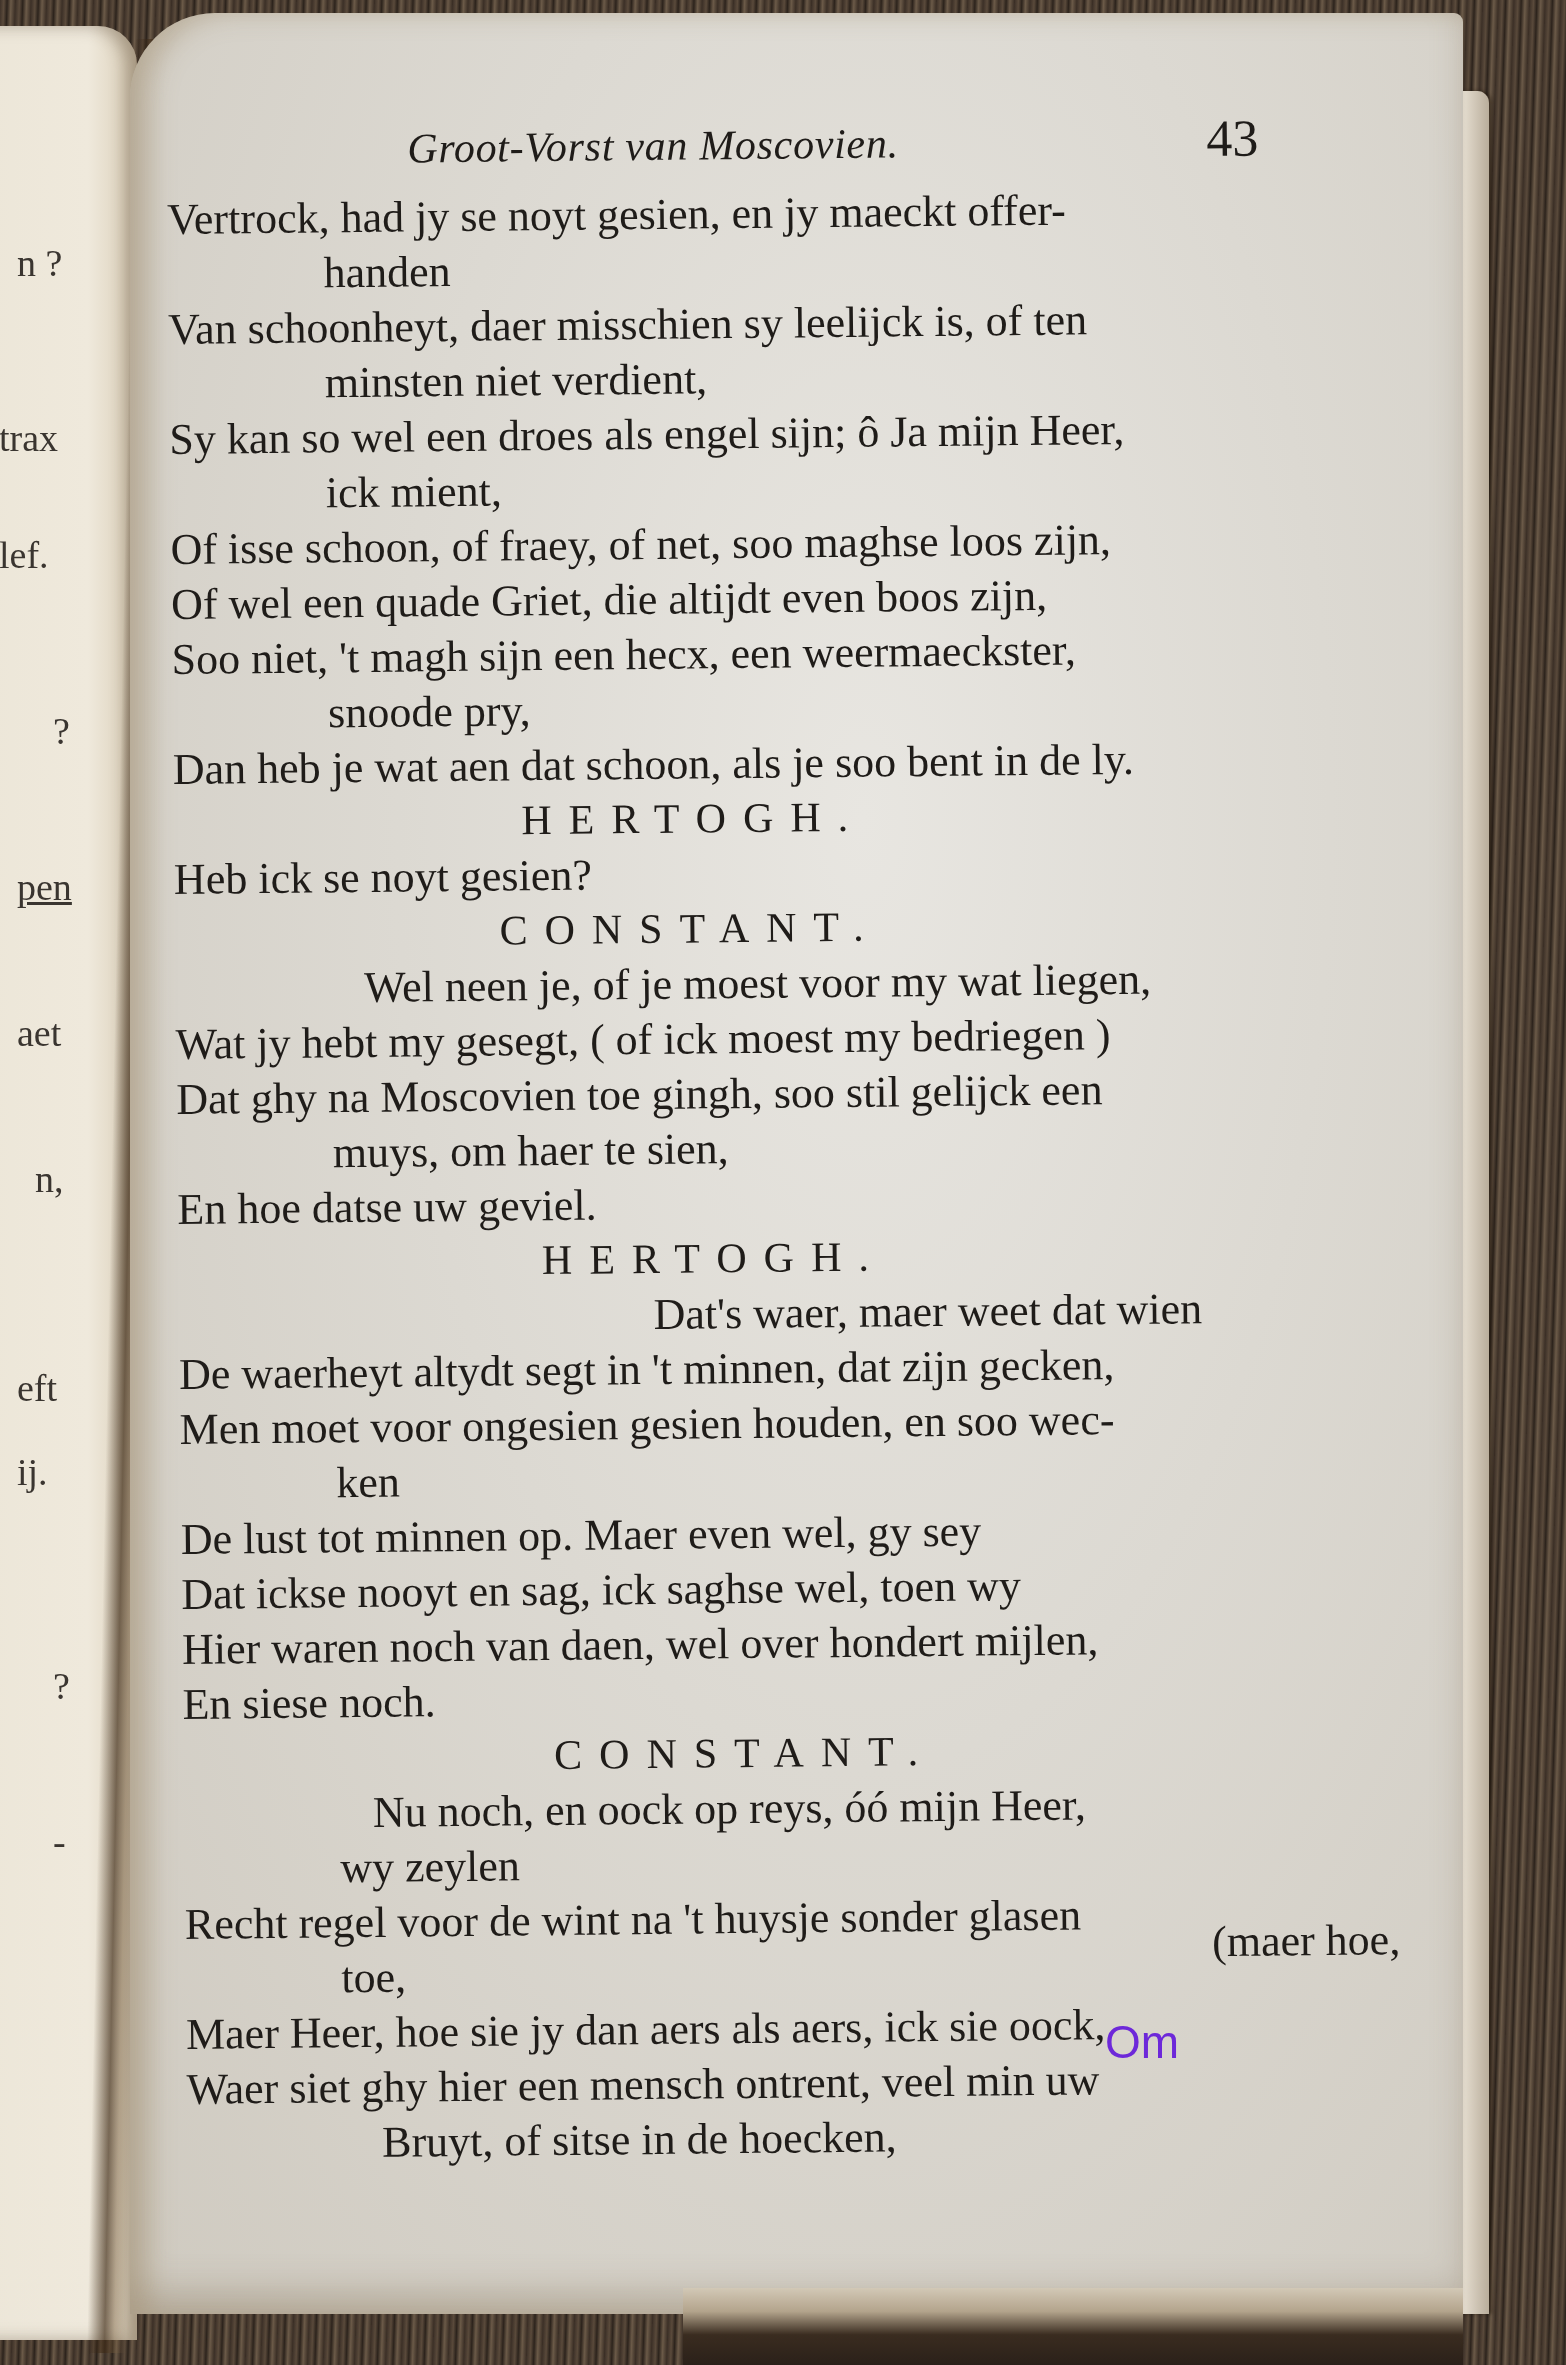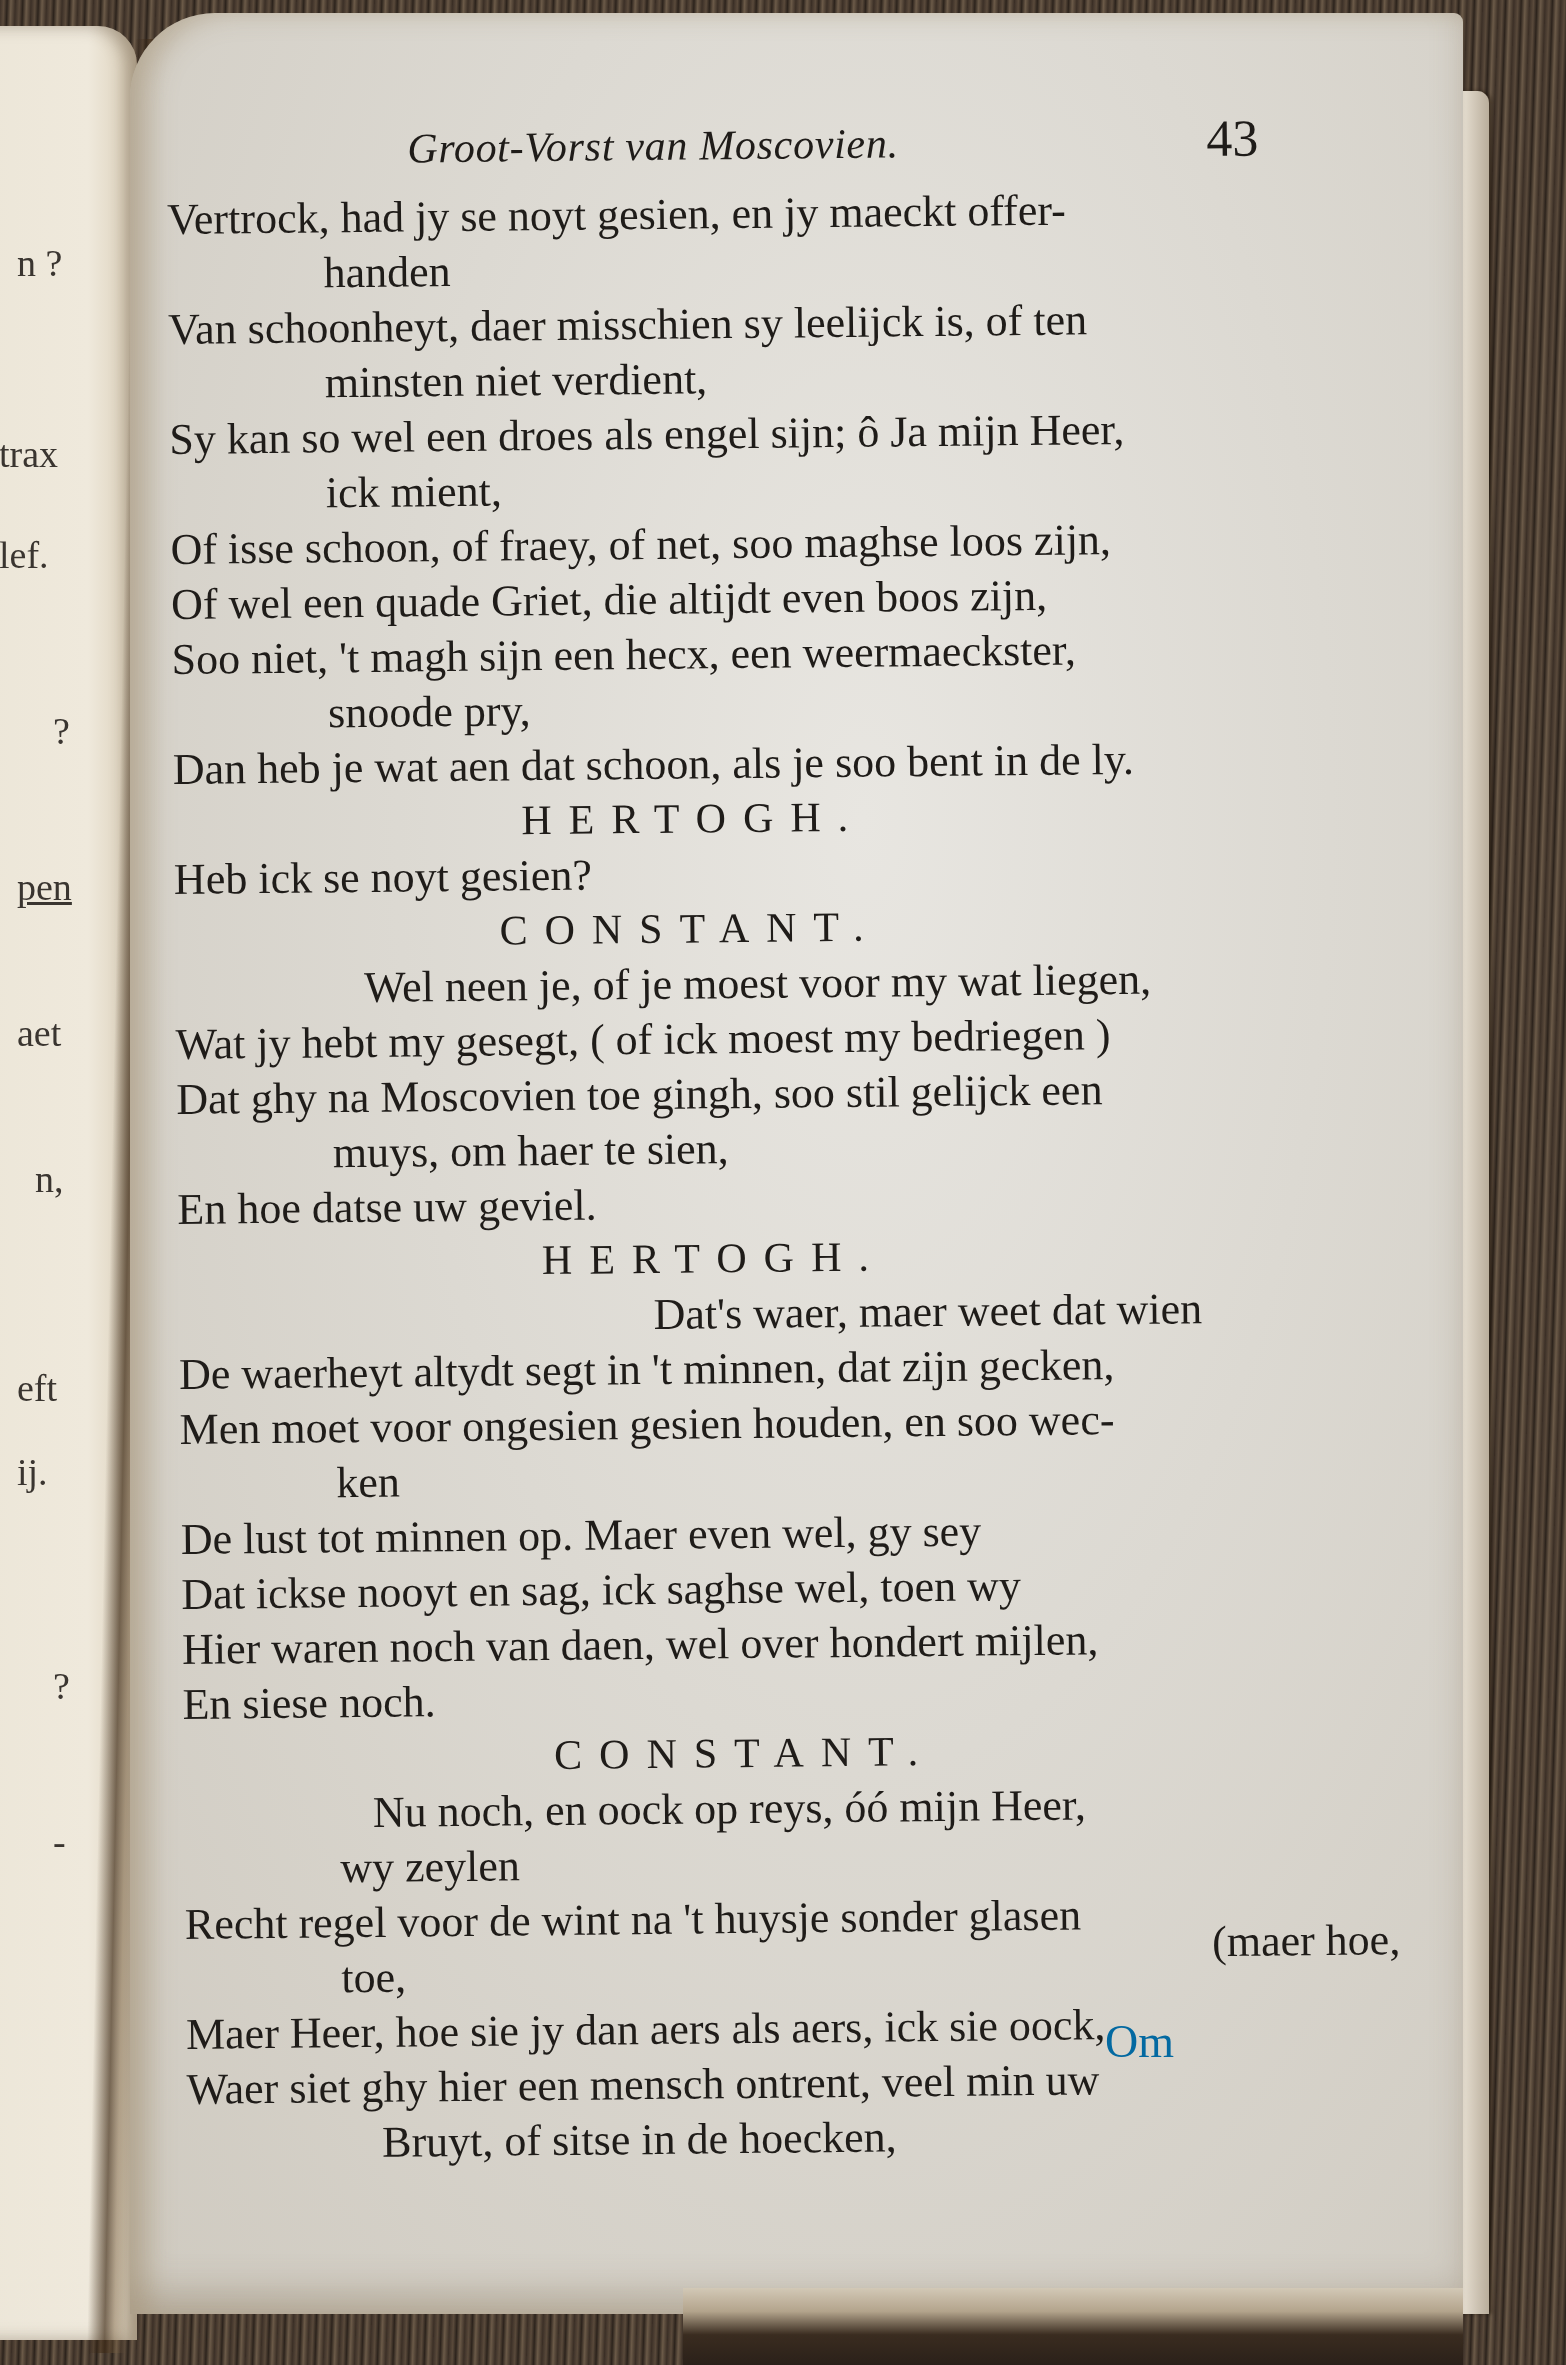--- a/index.html
+++ b/index.html
@@ -118,31 +118,31 @@
     }
     .speaker.hertogh-1 { padding-left: 348px; }
     .speaker.constant-1 { padding-left: 325px; }
     .speaker.hertogh-2 { padding-left: 364px; }
     .speaker.constant-2 { padding-left: 371px; }
     .catchword {
       position: absolute;
       left: 1105px;
       top: 2015px;
       font-size: 46px;
-      color: #0369a1;
-      font-family: Liberation Serif, serif;
+      color: #6d28d9;
+      font-family: Liberation Sans, sans-serif;
     }
   </style>
 </head>
 <body>
 
 <div class="left-page">
   <div id="left-fragments">
       <div class="left-fragment" style="top: 215px; left: 43px;">n ?</div>
-      <div class="left-fragment" style="top: 406px; left: 25px;">trax</div>
+      <div class="left-fragment" style="top: 390px; left: 25px;">trax</div>
       <div class="left-fragment" style="top: 507px; left: 25px;">lef.</div>
       <div class="left-fragment" style="top: 683px; left: 79px;">?</div>
       <div class="left-fragment" style="top: 839px; left: 43px; text-decoration: underline;">pen</div>
       <div class="left-fragment" style="top: 985px; left: 43px;">aet</div>
       <div class="left-fragment" style="top: 1131px; left: 61px;">n,</div>
       <div class="left-fragment" style="top: 1340px; left: 43px;">eft</div>
       <div class="left-fragment" style="top: 1424px; left: 43px;">ij.</div>
       <div class="left-fragment" style="top: 1638px; left: 79px;">?</div>
       <div class="left-fragment" style="top: 1794px; left: 79px;">-</div>
     </div>

